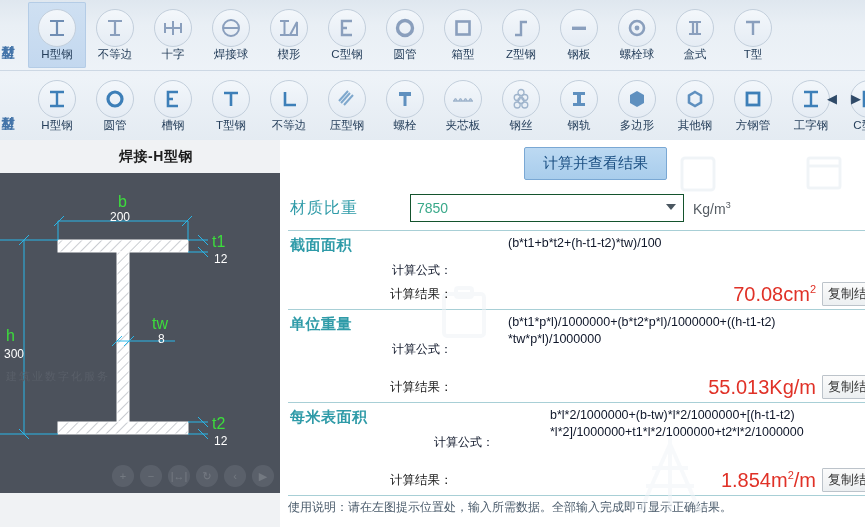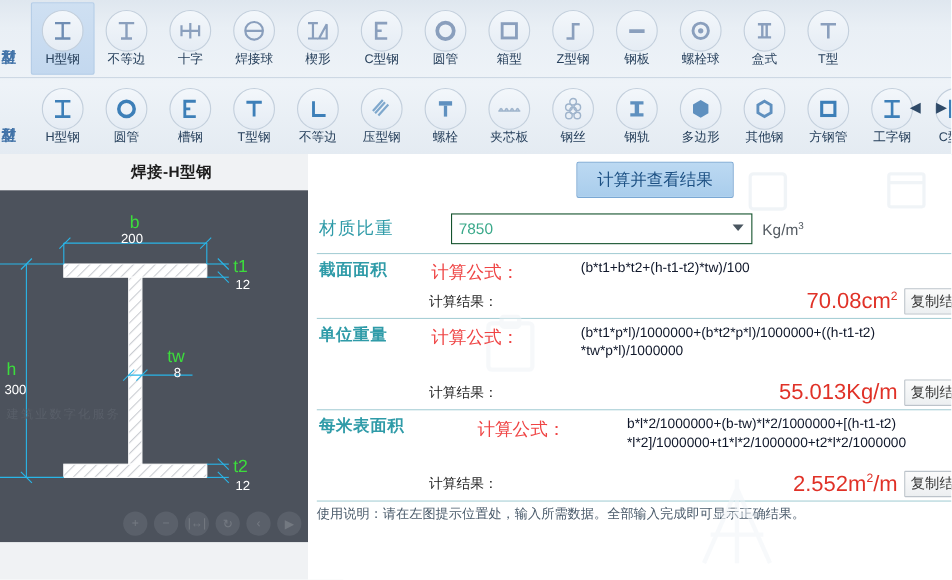--- a/index.html
+++ b/index.html
@@ -122,21 +122,21 @@
 
   
   .block{position:relative;}
   .blk-top{display:flex;padding:4px 0 0 10px;gap:36px;}
   .blk-name{
     font-size:15px;font-weight:bold;color:#2f9ba8;
     white-space:nowrap;letter-spacing:.5px;
     align-self:flex-start;padding-top:1px;
   }
   .blk-name.wide{min-width:104px;}
-  .blk-fl{font-size:16px;color:#ef4444;margin-left:4px;white-space:nowrap;padding-top:3px;}
+  .blk-fl{font-size:12px;color:#0f172a;margin-left:4px;white-space:nowrap;padding-top:3px;margin-top:24px;}
   .blk-formula{
     font-size:12.5px;color:#0f172a;margin-left:20px;line-height:17px;
     font-family:"Liberation Sans",sans-serif;max-width:398px;
   }
   .blk-res{
     display:flex;align-items:center;justify-content:flex-end;
     padding-right:25px;height:30px;position:relative;
   }
   .res-lab{
     position:absolute;left:110px;font-size:12.5px;color:#222;
@@ -624,21 +624,21 @@
     <div class="block">
       <div class="blk-top">
         <div class="blk-name wide">每米表面积</div>
         <div class="blk-fl">计算公式：</div>
         <div class="blk-formula" style="white-space:pre-line;">b*l*2/1000000+(b-tw)*l*2/1000000+[(h-t1-t2)
 *l*2]/1000000+t1*l*2/1000000+t2*l*2/1000000</div>
       </div>
       <div class="blk-res" style="margin-top:14px;">
         <div class="res-lab">计算结果：</div>
         <div class="res-val">
-          <span>2.552</span><span>m</span><sup>2</sup><span>/m</span>
+          <span>1.854</span><span>m</span><sup>2</sup><span>/m</span>
         </div>
         <button class="copy-btn">复制结果</button>
       </div>
     </div>
 
     <div class="row-sep"></div>
 
     <div class="note">使用说明：请在左图提示位置处，输入所需数据。全部输入完成即可显示正确结果。</div>
   </div>
 

